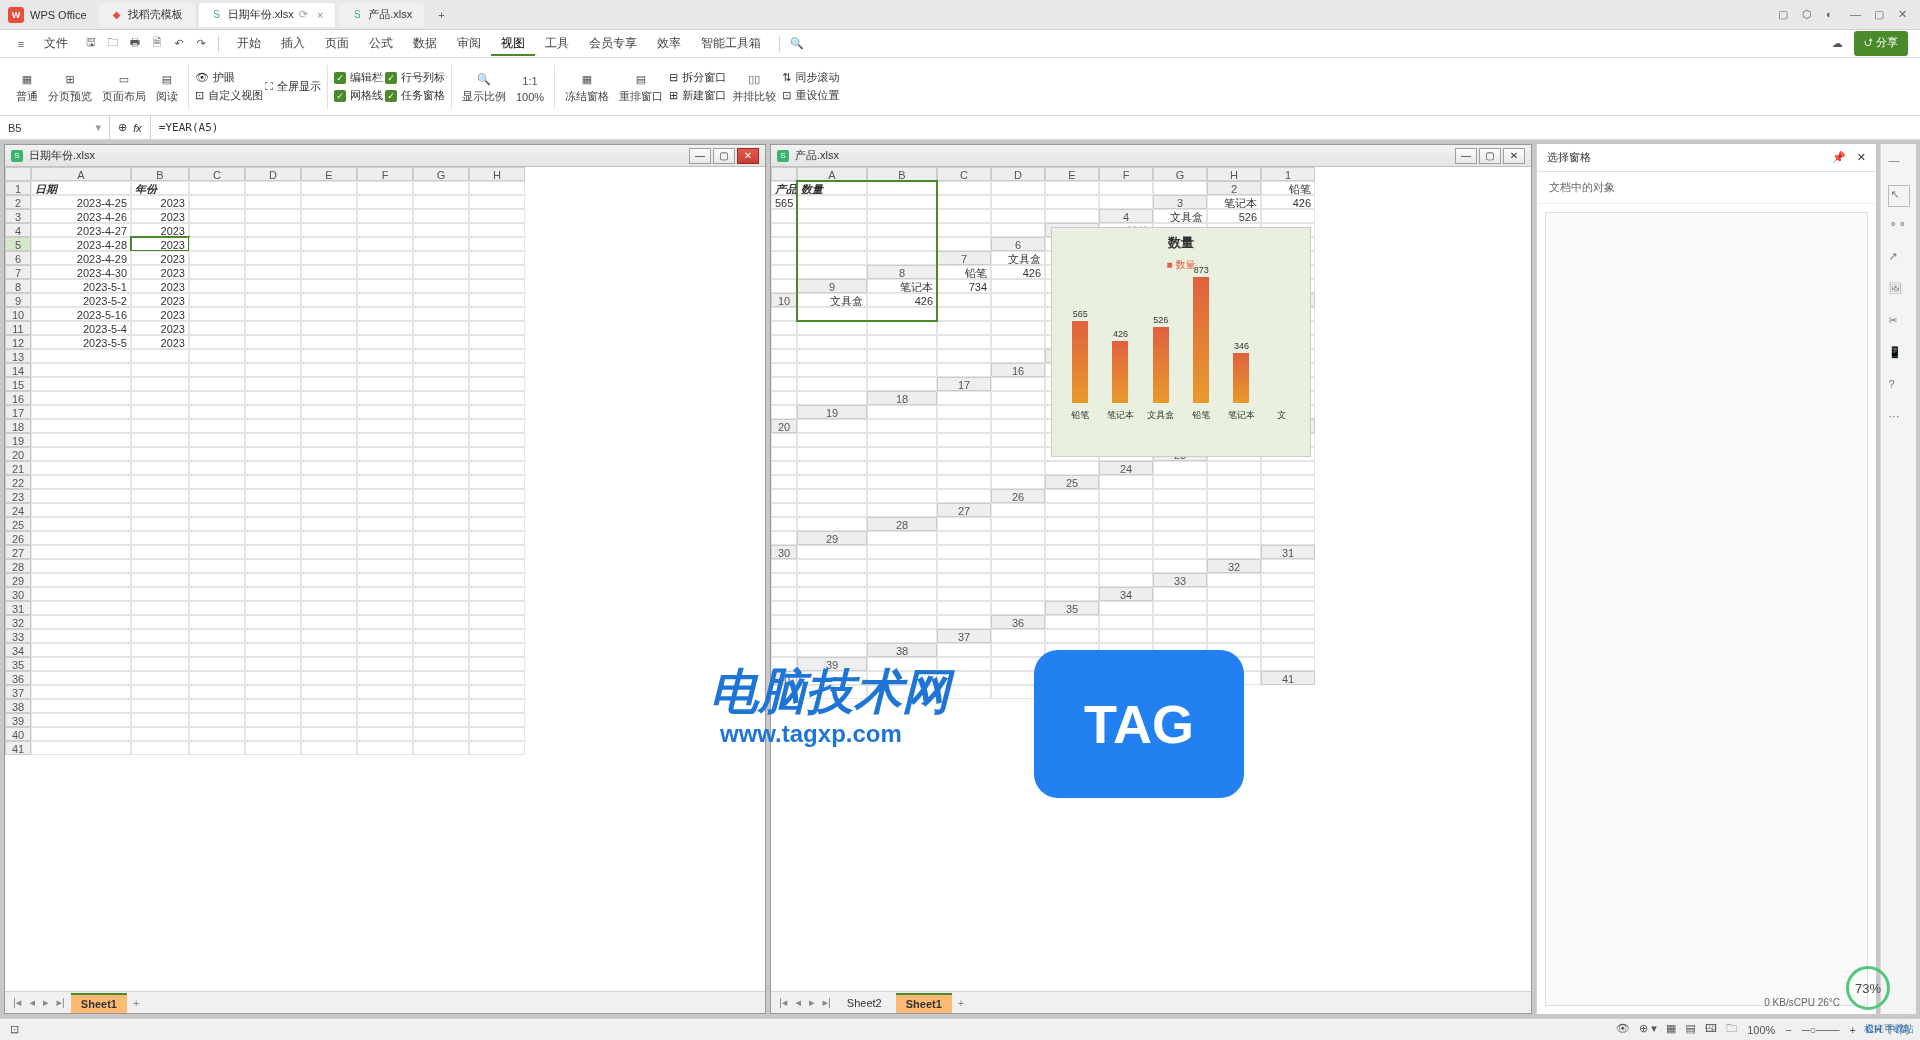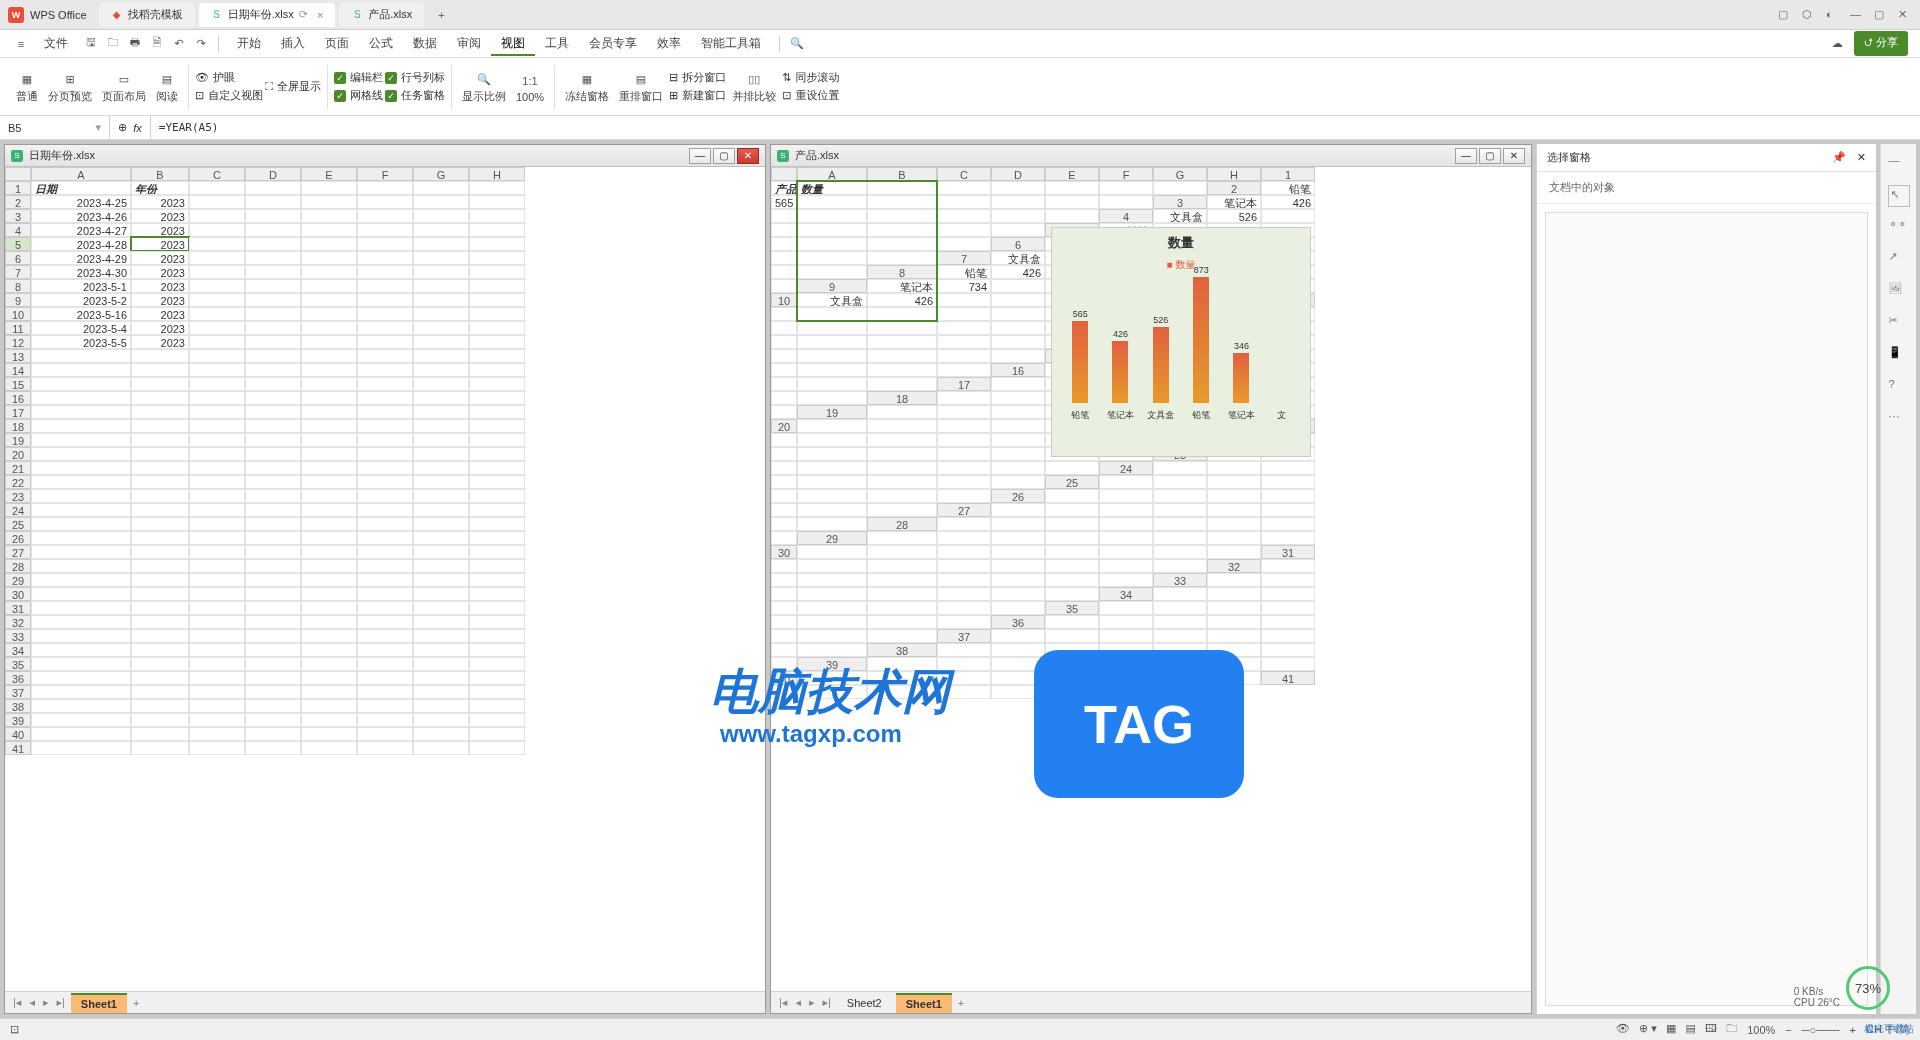--- a/index.html
+++ b/index.html
@@ -96,21 +96,21 @@
 
 .statusbar { height: 22px; background: #f0f0f0; border-top: 1px solid #d0d0d0; display: flex; align-items: center; padding: 0 10px; font-size: 11px; color: #555; }
 .statusbar-right { margin-left: auto; display: flex; gap: 10px; align-items: center; }
 
 
 .wm1 { position: absolute; left: 710px; top: 660px; font-size: 48px; font-weight: bold; color: #1f75d6; font-style: italic; z-index: 50; pointer-events: none; }
 .wm2 { position: absolute; left: 720px; top: 720px; font-size: 24px; font-weight: bold; color: #1f75d6; z-index: 50; pointer-events: none; }
 .wm-tag { position: absolute; left: 1010px; top: 650px; width: 210px; height: 148px; background: #2380f0; border-radius: 24px; color: #fff; font-size: 54px; font-weight: bold; display: flex; align-items: center; justify-content: center; z-index: 50; pointer-events: none; margin-left: 24px; }
 
 .float-badge { position: absolute; right: 30px; bottom: 30px; width: 44px; height: 44px; border-radius: 50%; border: 3px solid #4fc978; display: flex; flex-direction: column; align-items: center; justify-content: center; font-size: 13px; color: #444; z-index: 60; }
-.float-info { position: absolute; right: 80px; bottom: 32px; font-size: 10px; color: #666; z-index: 60; display: flex; flex-direction: column; align-items: flex-start; }
+.float-info { position: absolute; right: 80px; bottom: 32px; font-size: 10px; color: #666; z-index: 60; display: flex; flex-direction: row; align-items: center; }
 .float-corner { position: absolute; right: 6px; bottom: 4px; font-size: 10px; color: #3a8cd8; z-index: 60; }
 </style>
 </head>
 <body>
 
 <div class="titlebar">
   <div class="app-icon">W</div>
   <div class="app-name">WPS Office</div>
   <div class="tab">
     <span class="tab-icon red">◆</span>

